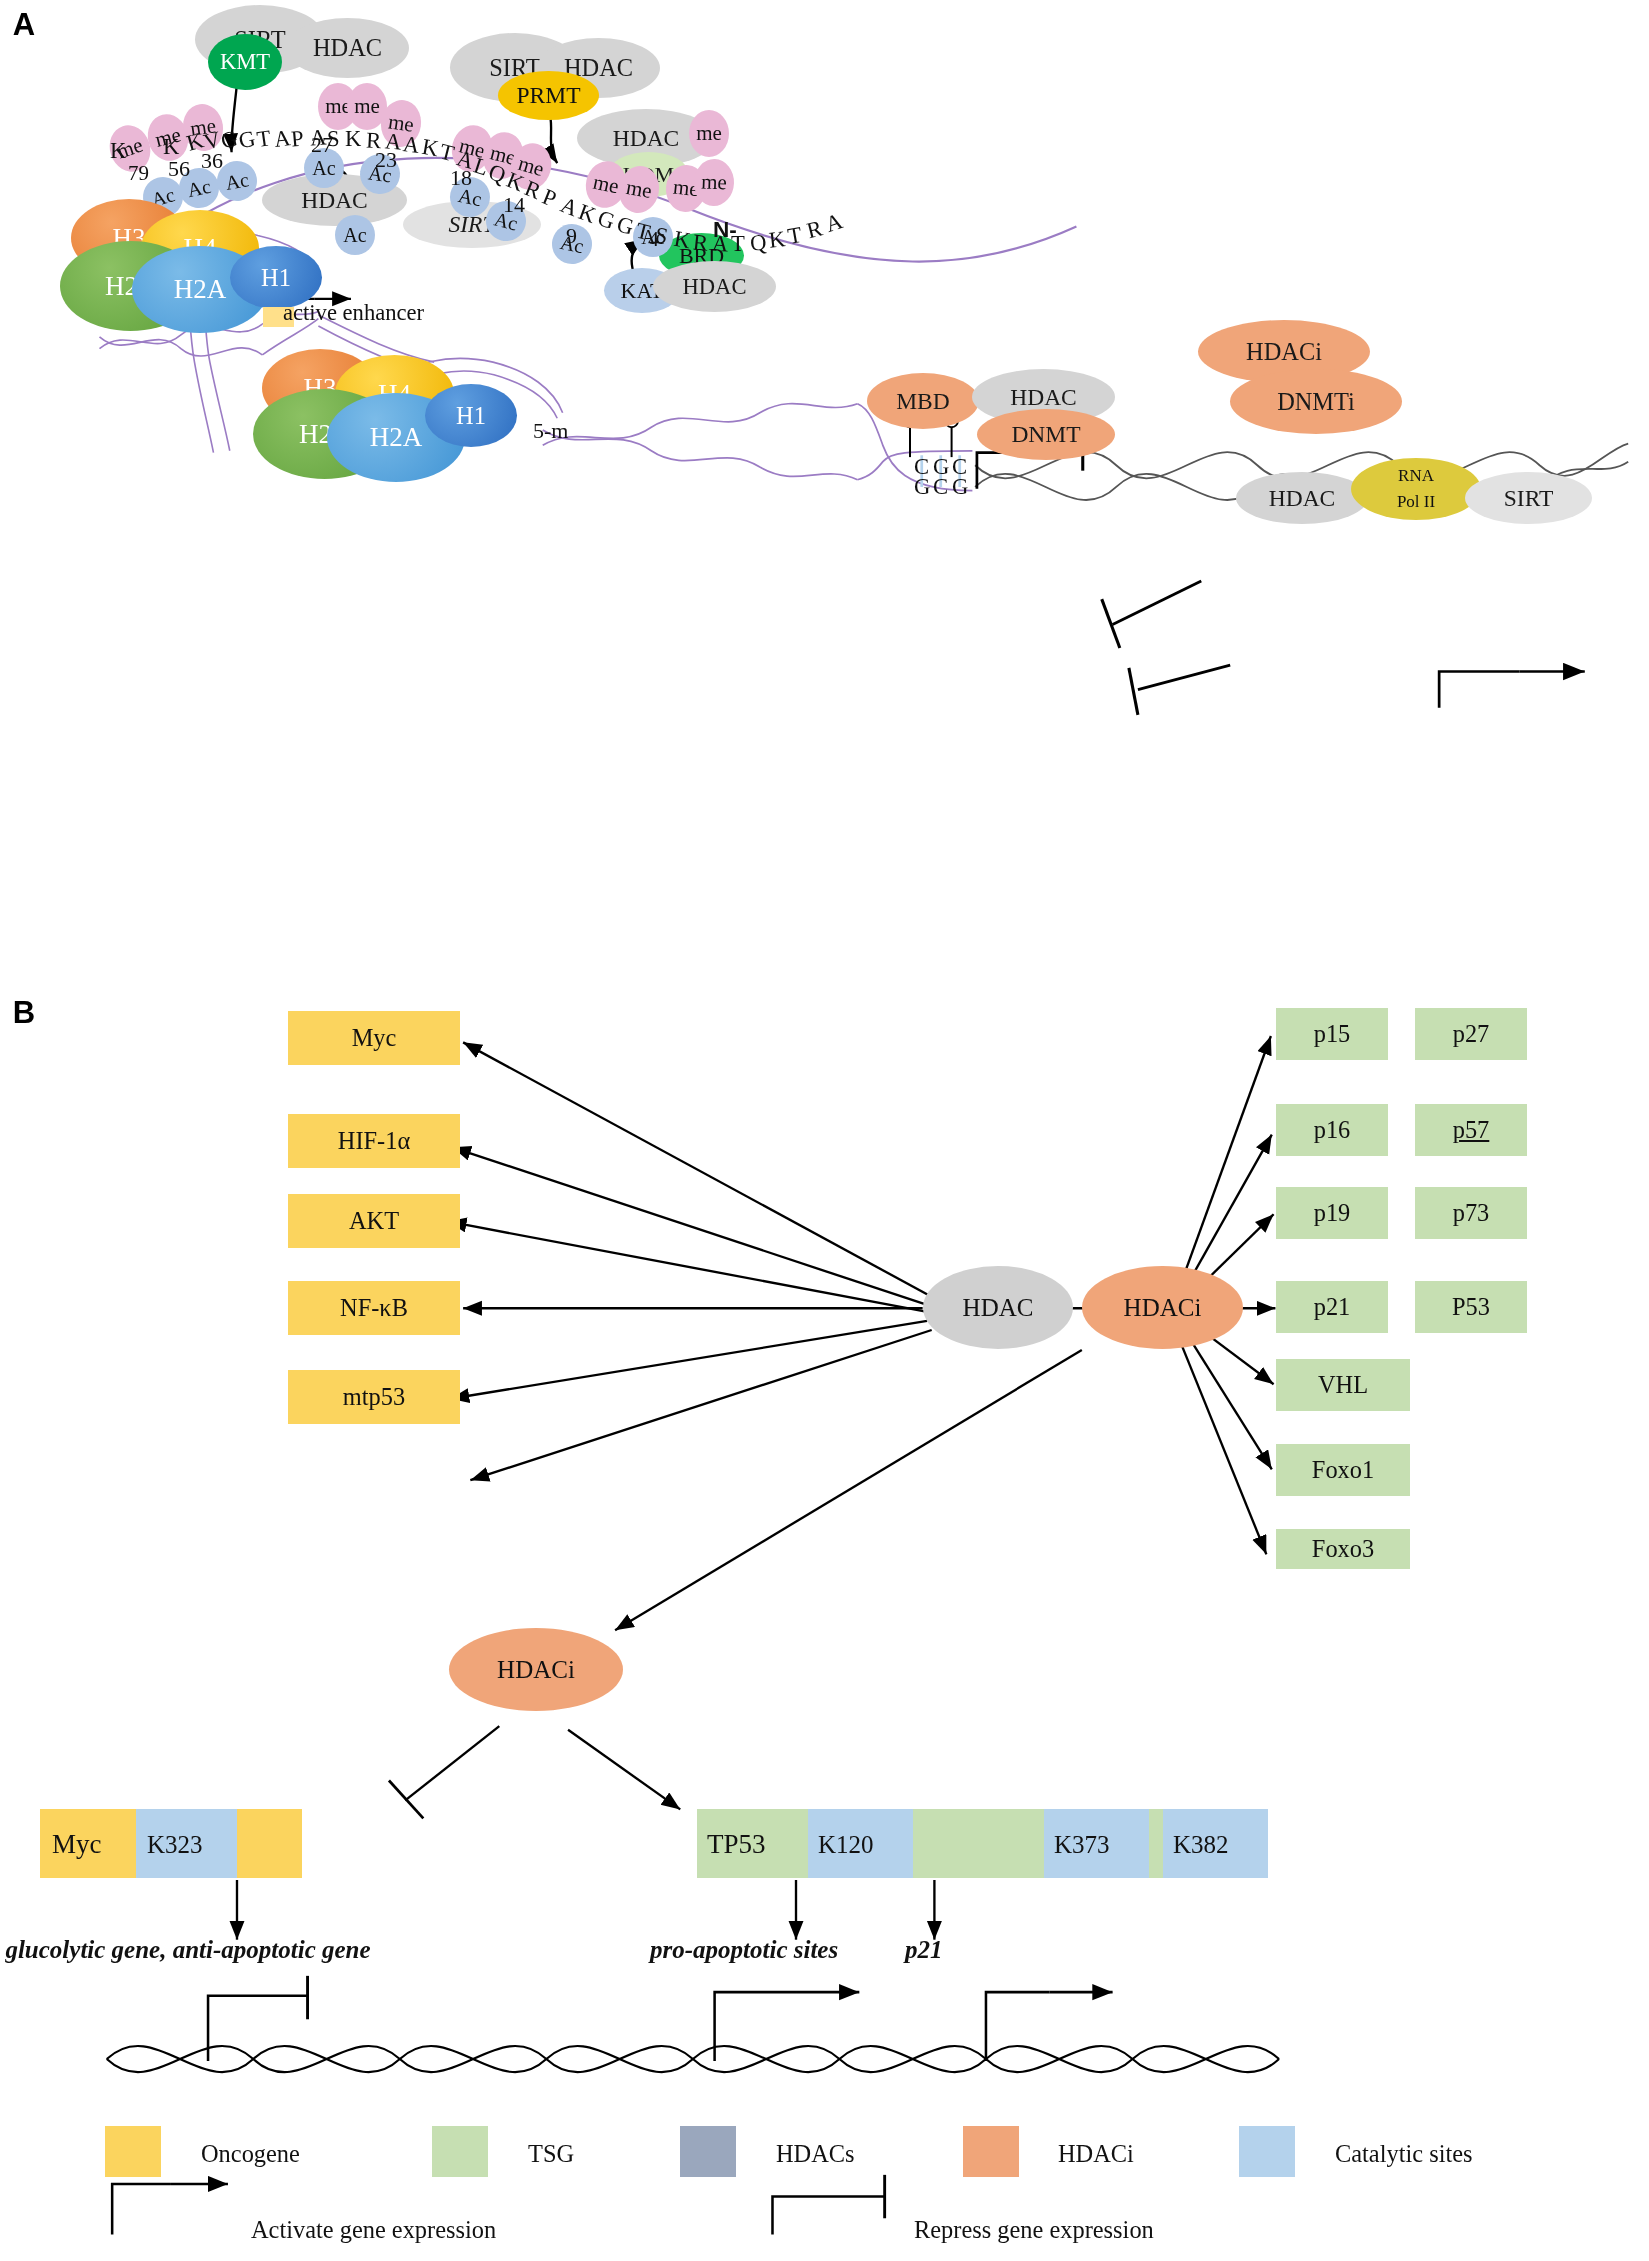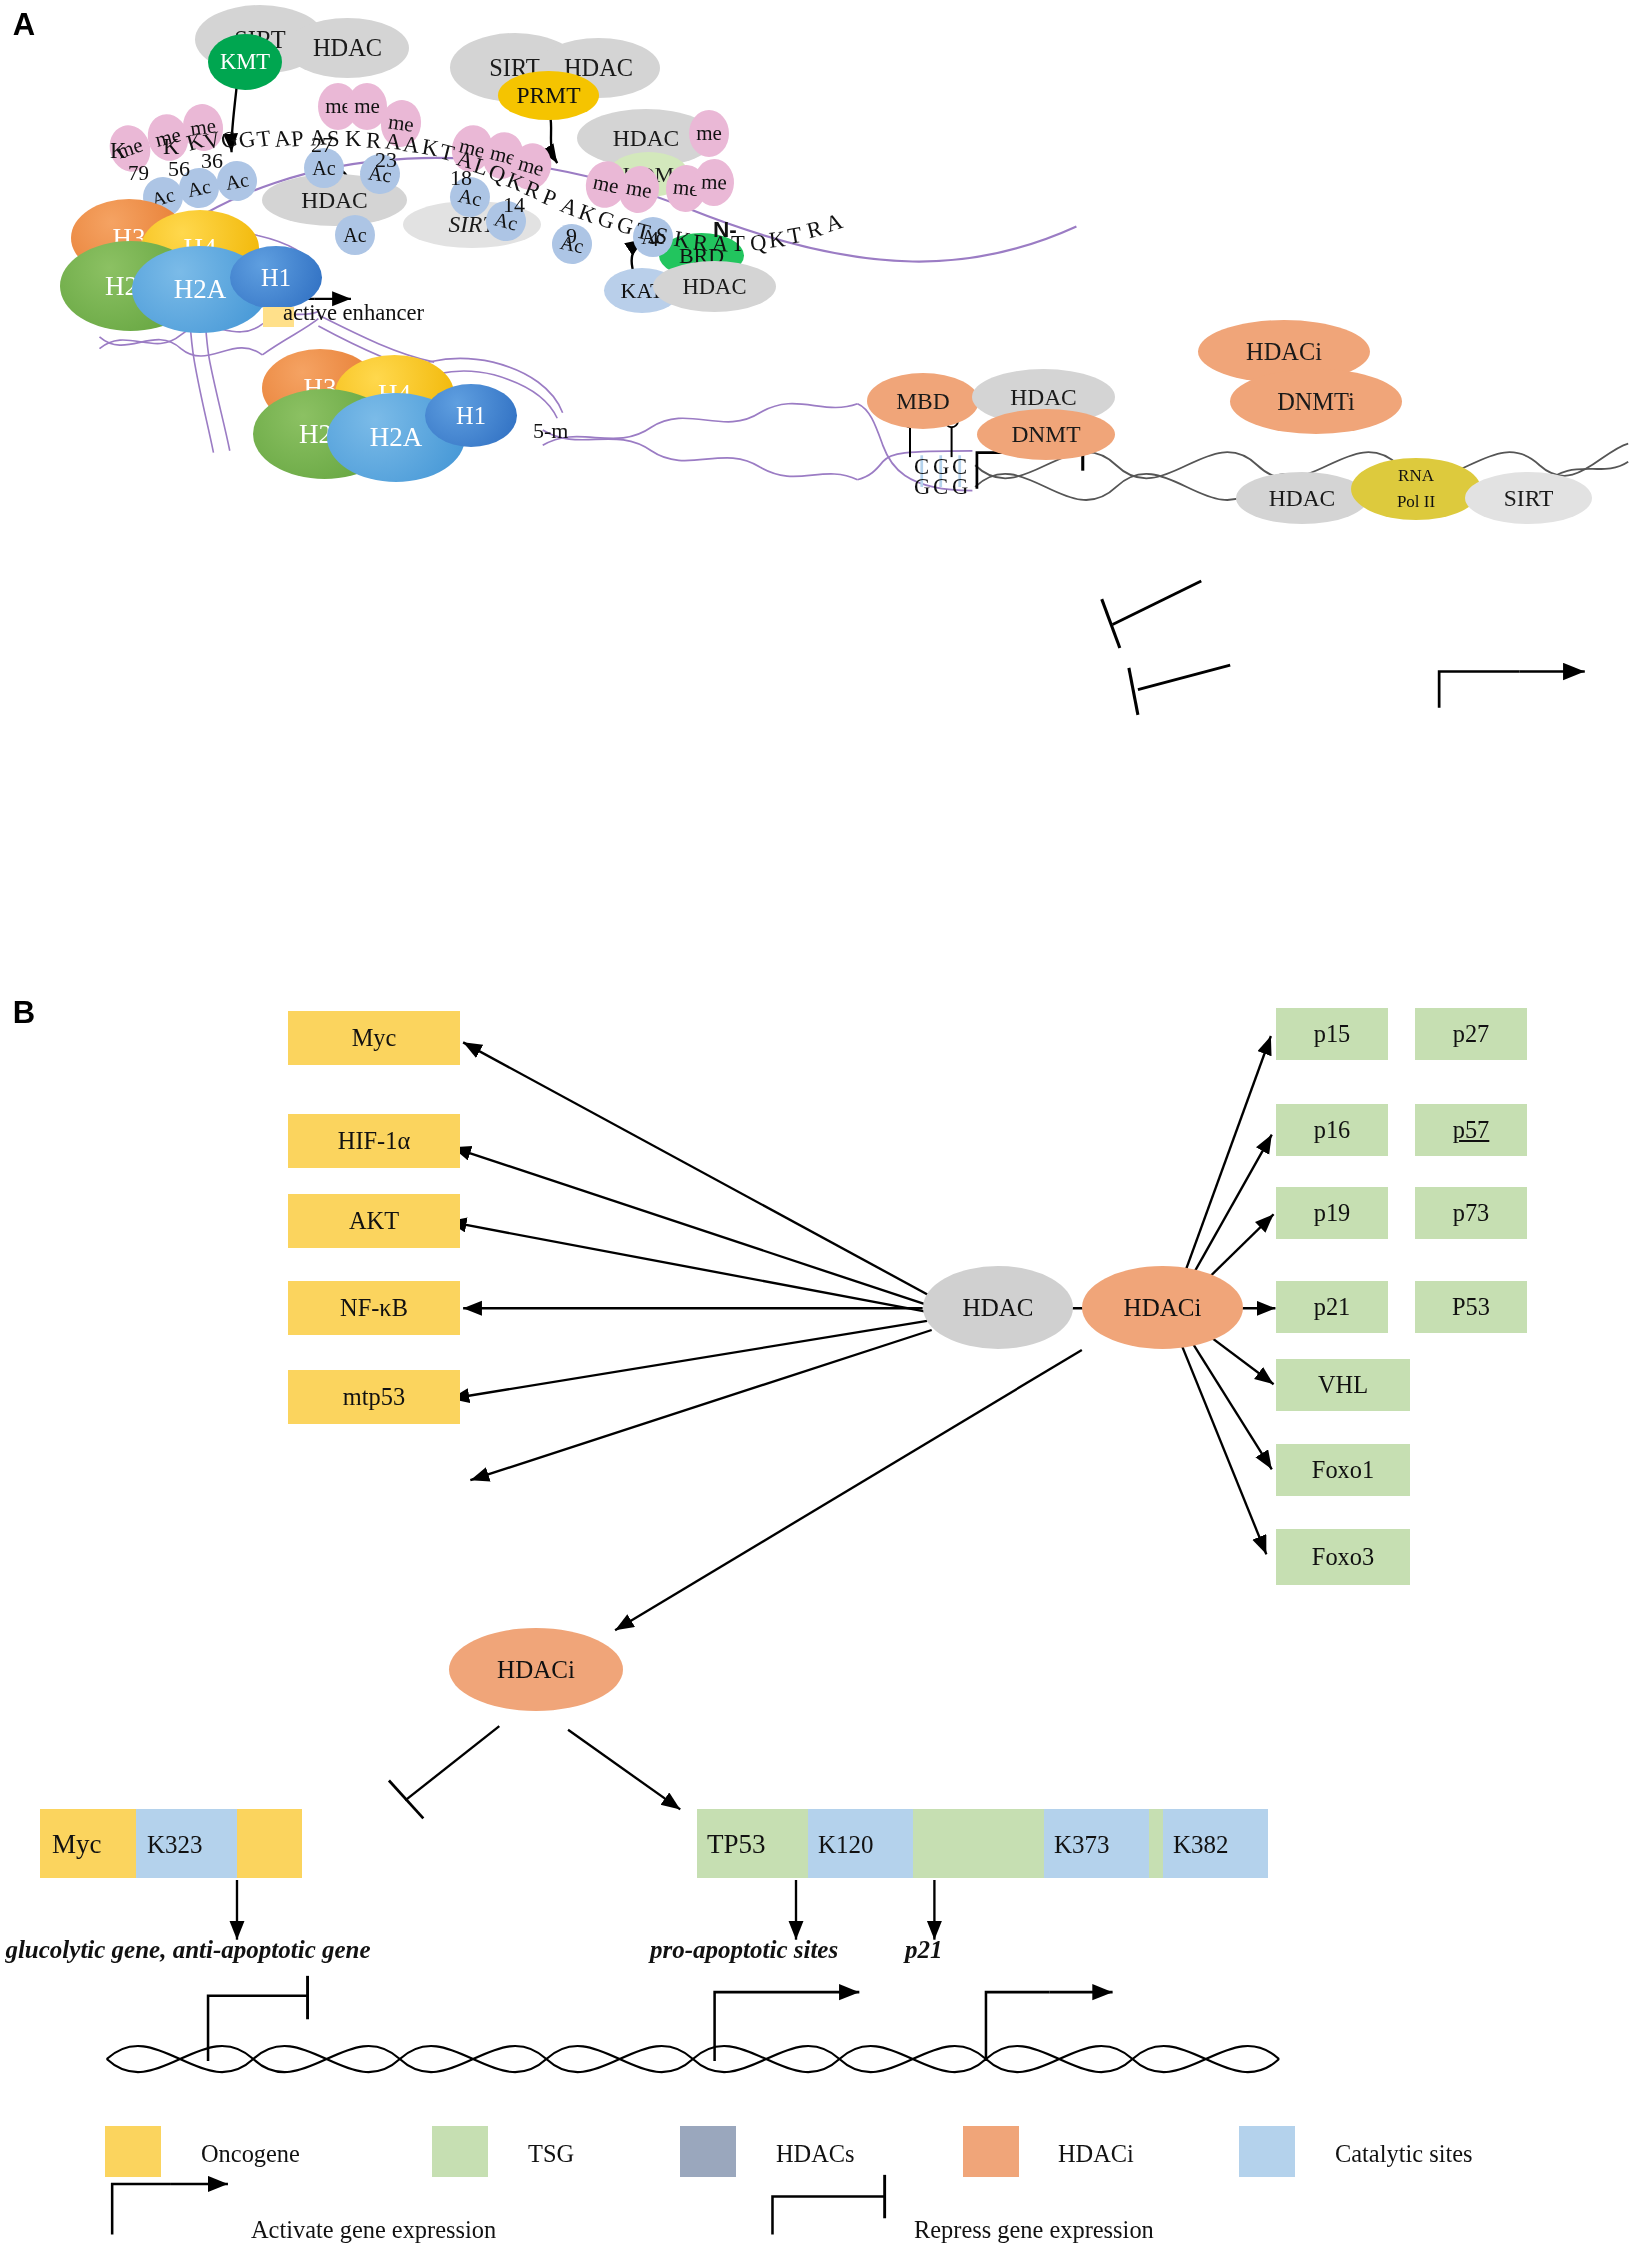--- a/index.html
+++ b/index.html
@@ -336,21 +336,21 @@
 
   <div class="ell grayE" style="left:923px;top:1266px;width:150px;height:83px;">HDAC</div>
   <div class="ell orangeE" style="left:1082px;top:1266px;width:161px;height:83px;">HDACi</div>
 
   <div class="box tsg" style="left:1276px;top:1008px;width:112px;height:52px;">p15</div>
   <div class="box tsg" style="left:1276px;top:1104px;width:112px;height:52px;">p16</div>
   <div class="box tsg" style="left:1276px;top:1187px;width:112px;height:52px;">p19</div>
   <div class="box tsg" style="left:1276px;top:1281px;width:112px;height:52px;">p21</div>
   <div class="box tsg" style="left:1276px;top:1359px;width:134px;height:52px;">VHL</div>
   <div class="box tsg" style="left:1276px;top:1444px;width:134px;height:52px;">Foxo1</div>
-  <div class="box tsg" style="left:1276px;top:1529px;width:134px;height:56px;">Foxo3</div>
+  <div class="box tsg" style="left:1276px;top:1529px;width:134px;height:40px;">Foxo3</div>
 
   <div class="box tsg" style="left:1415px;top:1008px;width:112px;height:52px;">p27</div>
   <div class="box tsg" style="left:1415px;top:1104px;width:112px;height:52px;text-decoration:underline;">p57</div>
   <div class="box tsg" style="left:1415px;top:1187px;width:112px;height:52px;">p73</div>
   <div class="box tsg" style="left:1415px;top:1281px;width:112px;height:52px;">P53</div>
 
   <div class="ell orangeE" style="left:449px;top:1628px;width:174px;height:83px;">HDACi</div>
 
   <div style="position:absolute;left:40px;top:1809px;width:262px;height:69px;background:#fbd45e;"></div>
   <div style="position:absolute;left:136px;top:1809px;width:101px;height:69px;background:#b4d2ec;"></div>

